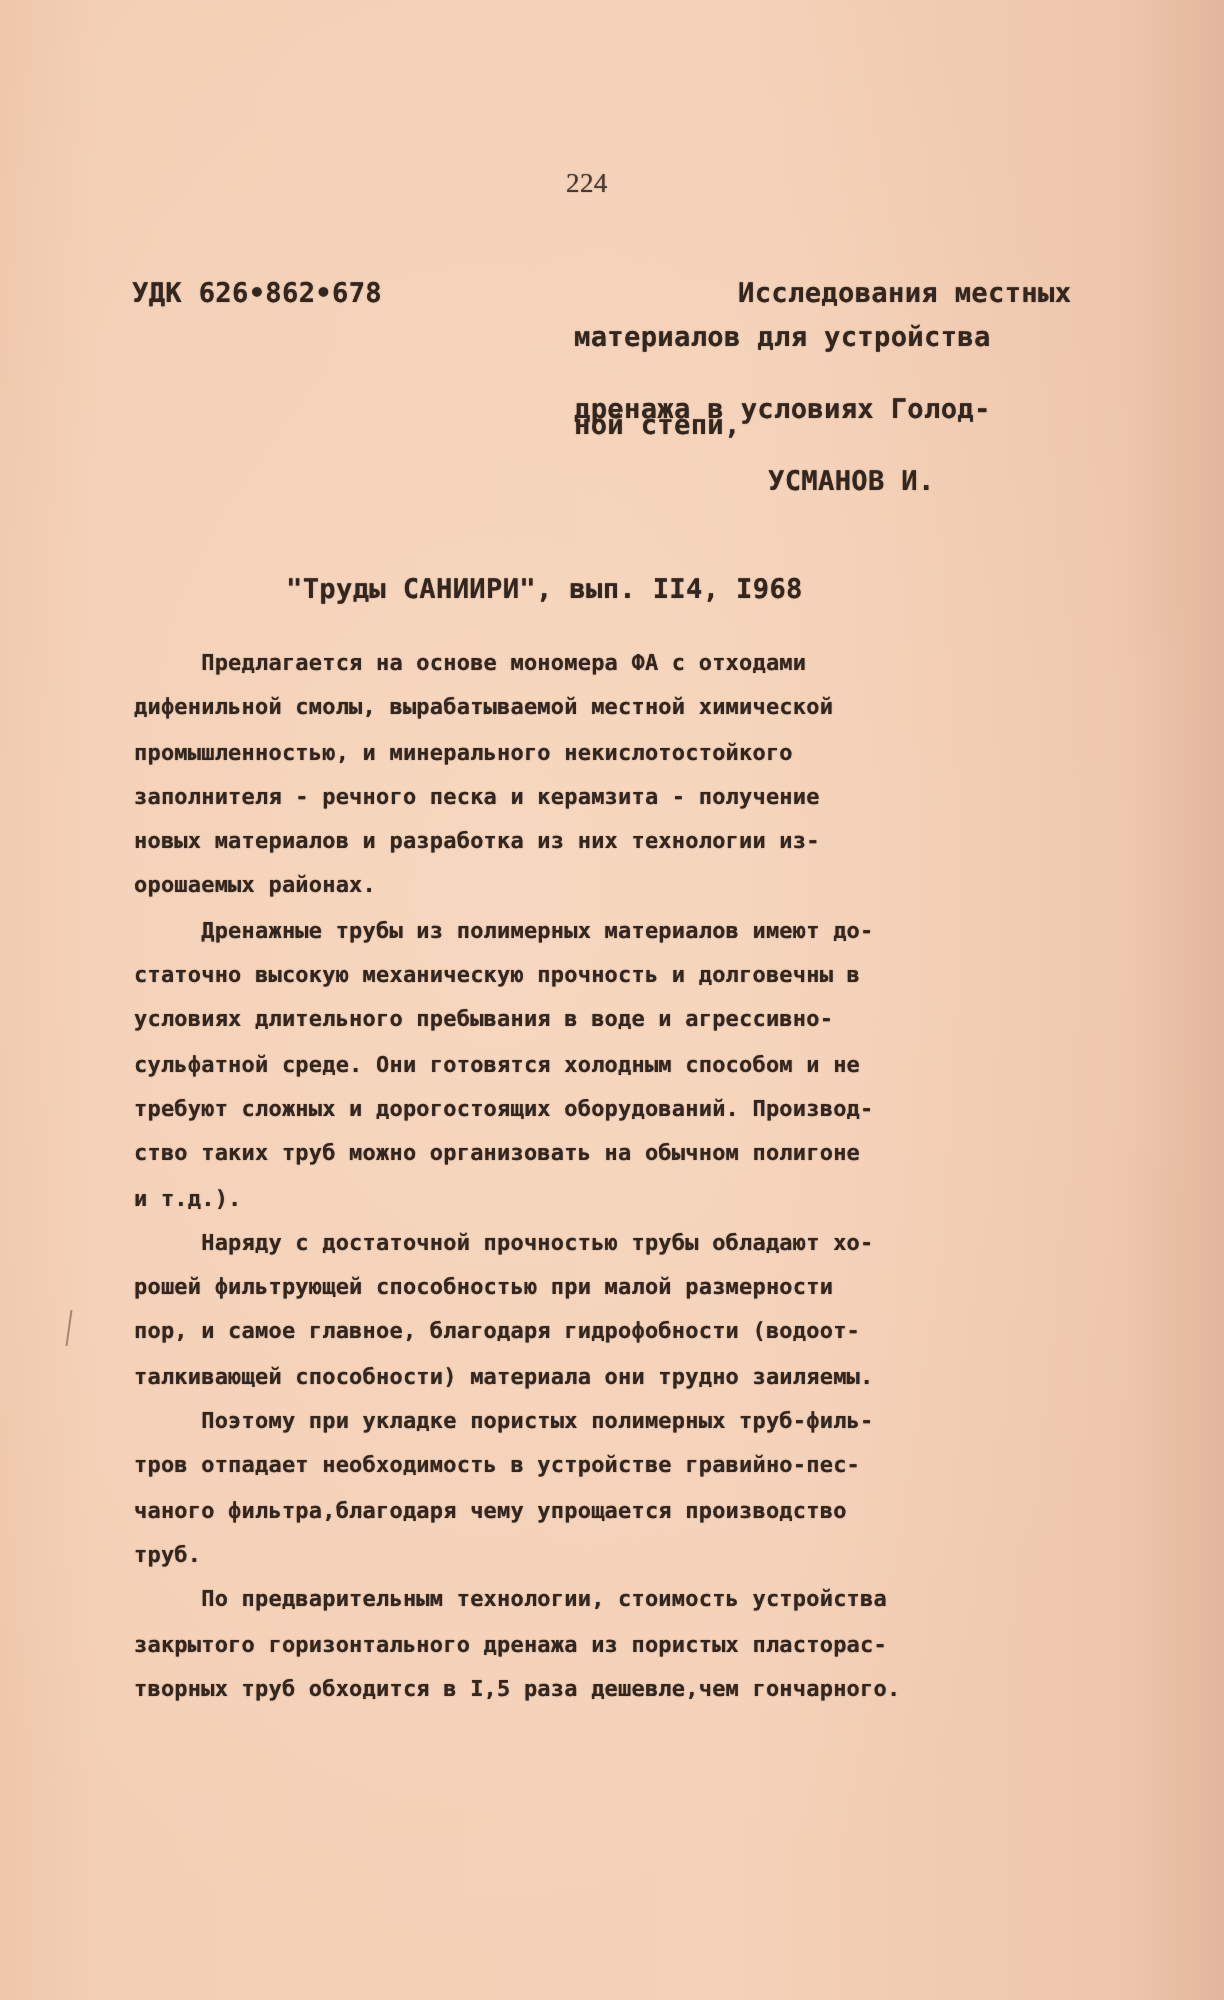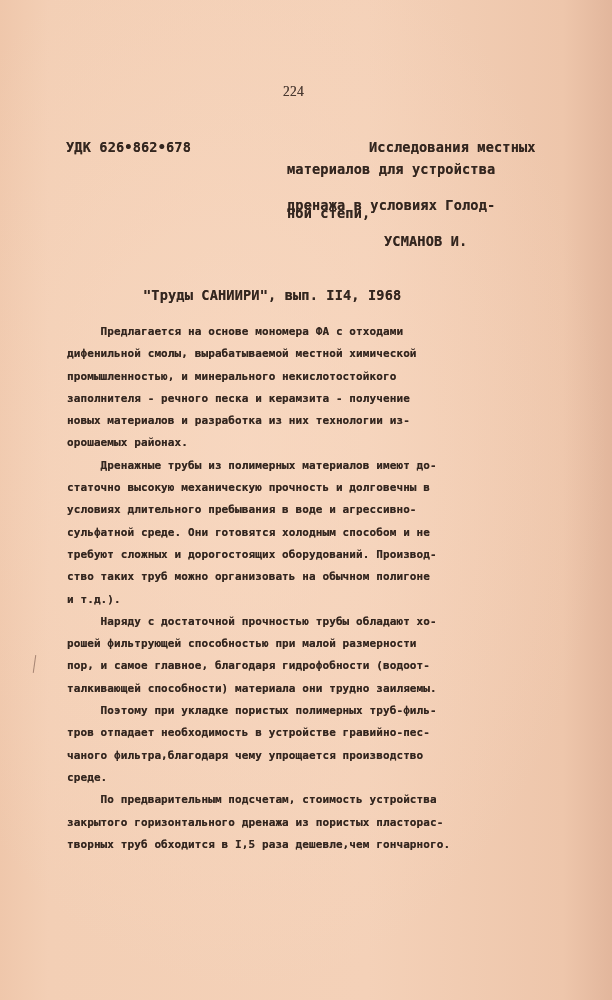--- a/index.html
+++ b/index.html
@@ -81,20 +81,20 @@
     <div class="line">требуют сложных и дорогостоящих оборудований. Производ-</div>
     <div class="line">ство таких труб можно организовать на обычном полигоне</div>
     <div class="line">и т.д.).</div>
     <div class="line">     Наряду с достаточной прочностью трубы обладают хо-</div>
     <div class="line">рошей фильтрующей способностью при малой размерности</div>
     <div class="line">пор, и самое главное, благодаря гидрофобности (водоот-</div>
     <div class="line">талкивающей способности) материала они трудно заиляемы.</div>
     <div class="line">     Поэтому при укладке пористых полимерных труб-филь-</div>
     <div class="line">тров отпадает необходимость в устройстве гравийно-пес-</div>
     <div class="line">чаного фильтра,благодаря чему упрощается производство</div>
-    <div class="line">среде.</div>
-    <div class="line">     По предварительным подсчетам, стоимость устройства</div>
+    <div class="line">труб.</div>
+    <div class="line">     По предварительным технологии, стоимость устройства</div>
     <div class="line">закрытого горизонтального дренажа из пористых пласторас-</div>
     <div class="line">творных труб обходится в I,5 раза дешевле,чем гончарного.</div>
   </div>
 
   <div class="mark"></div>
 </div>
 
 </body></html>

